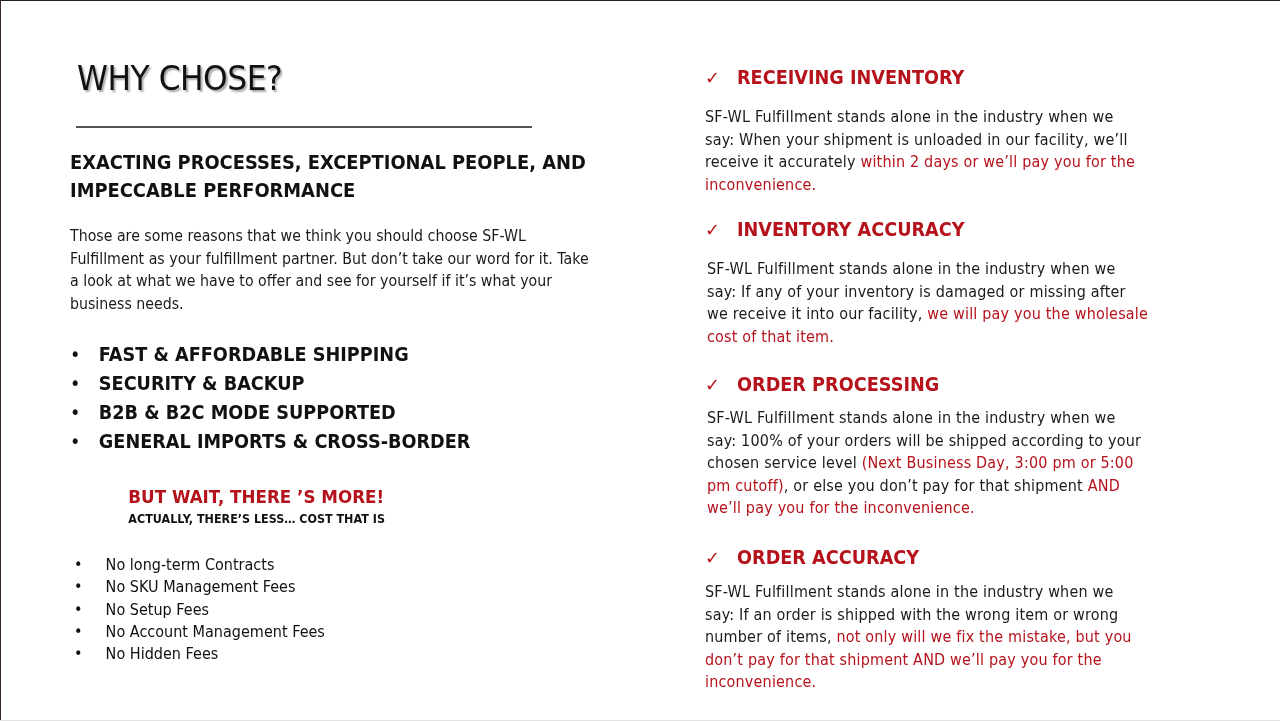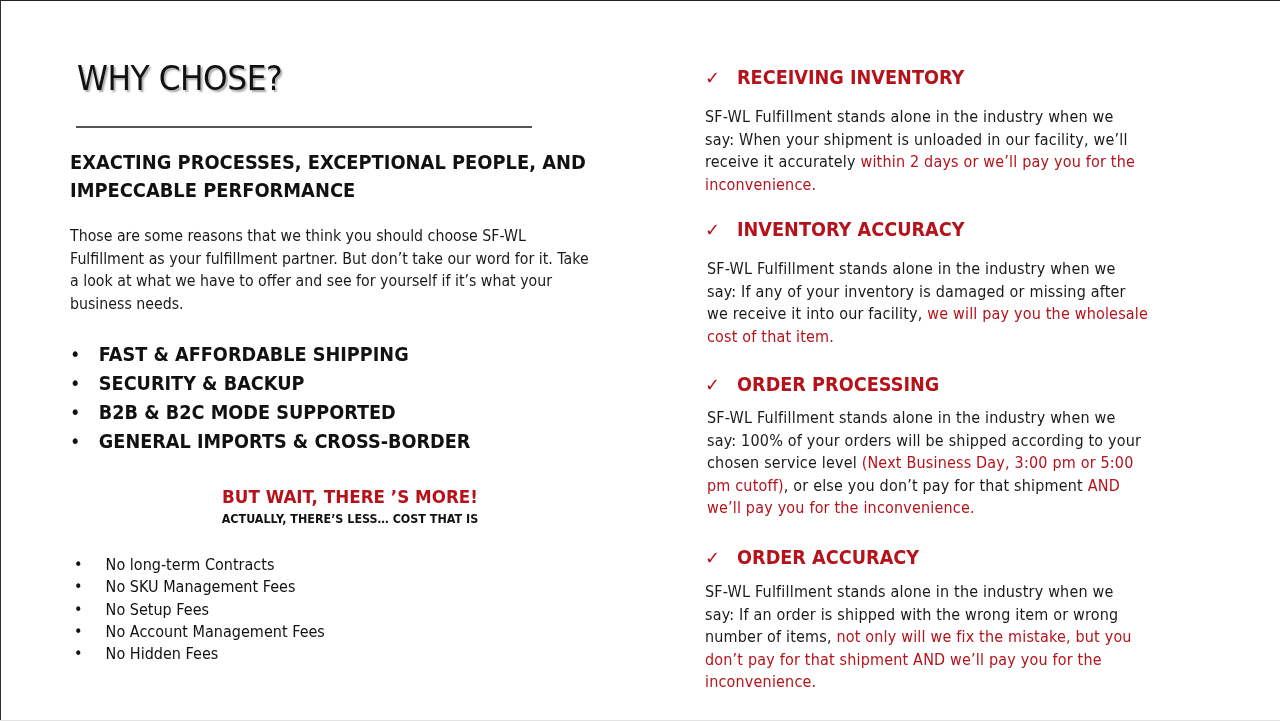--- a/index.html
+++ b/index.html
@@ -32,21 +32,21 @@
       font-family: "DejaVu Sans", sans-serif; font-size: 15px; line-height: 22.5px; color: #1a1a1a;
       transform: scaleX(0.945); transform-origin: left top;
     }
     .features { position: absolute; left: 70px; top: 340px; margin: 0; padding: 0; list-style: none; }
     .features li {
       font-family: "DejaVu Sans", sans-serif; font-weight: bold; font-size: 19px; line-height: 29px; color: #111;
       display: flex; transform: scaleX(0.93); transform-origin: left top; white-space: nowrap;
     }
     .features .bullet { width: 31px; font-weight: normal; }
 
-    .more { position: absolute; left: 145px; top: 484px; width: 410px; text-align: center; }
+    .more { position: absolute; left: 114px; top: 484px; width: 410px; }
     .more-title {
       font-family: "DejaVu Sans", sans-serif; font-weight: bold; font-size: 18px; color: #b5121b; line-height: 26px;
       transform: scaleX(0.93);
     }
     .more-sub {
       font-family: "DejaVu Sans", sans-serif; font-weight: bold; font-size: 12px; color: #111; line-height: 18px;
       transform: scaleX(0.93);
     }
 
     .nofees { position: absolute; left: 74px; top: 554px; margin: 0; padding: 0; list-style: none; }

